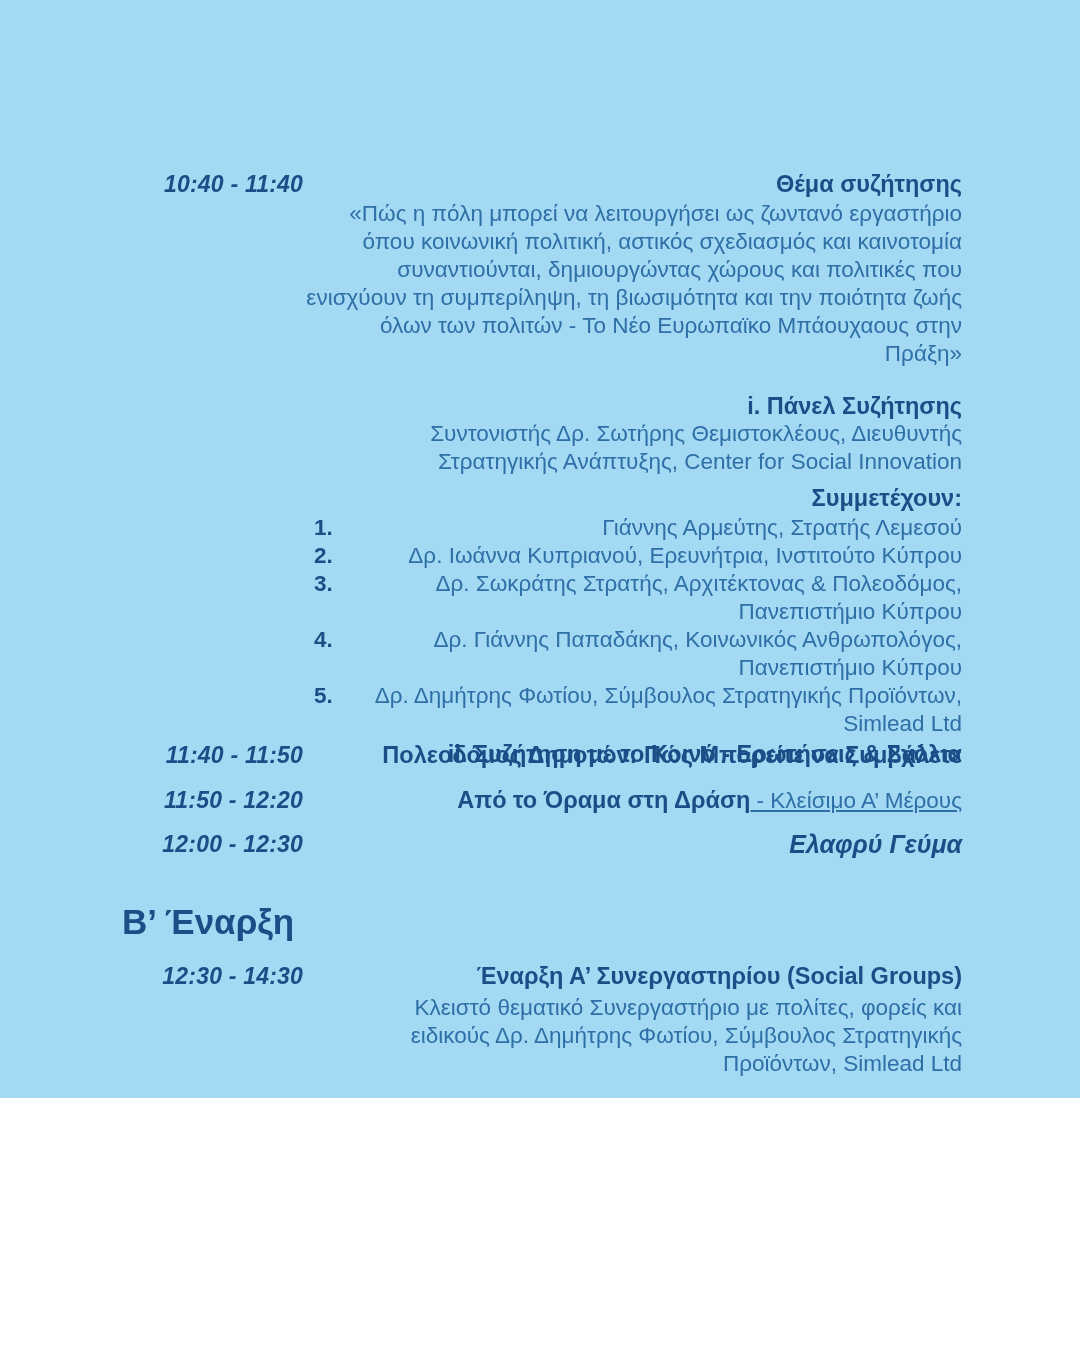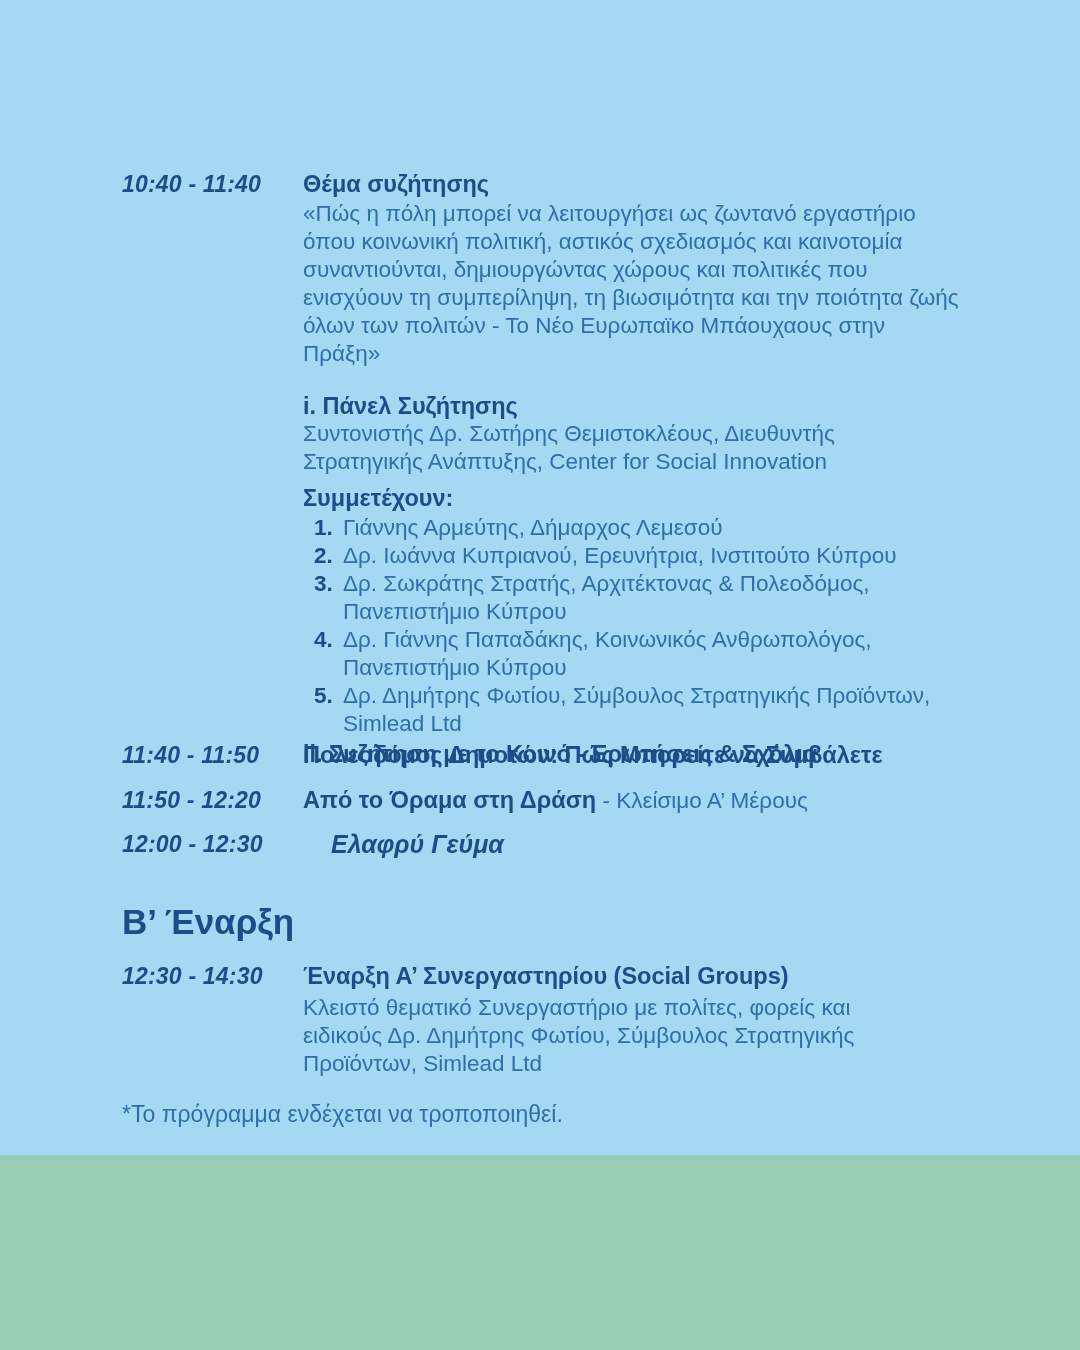--- a/index.html
+++ b/index.html
@@ -1,40 +1,41 @@
 <!DOCTYPE html>
 <html lang="el"><head>
 <meta charset="utf-8">
 <style>
   html,body{margin:0;padding:0;}
   body{width:1080px;height:1350px;font-family:"Liberation Sans",sans-serif;}
   .poster{
-    position:relative;width:1080px;height:1350px;overflow:hidden;
+    position:relative;width:1080px;height:1098px;overflow:hidden;
     background:var(--background,#a3d9f2);
+    text-align:right;
     -webkit-font-smoothing:antialiased;
   }
   .row{position:absolute;left:122px;width:840px;display:flex;align-items:flex-start;}
   .time{
     flex:0 0 181px;font-weight:bold;font-style:italic;
     color:var(--navy,#1b4e87);font-size:23px;letter-spacing:.2px;line-height:28px;
   }
   .content{flex:1;min-width:0;}
   .h-bold{font-weight:bold;color:var(--navy,#1b4e87);font-size:23.5px;line-height:28px;}
   .body-text{color:var(--body,#2f6fa7);font-size:22.5px;line-height:28px;white-space:pre-line;}
   .spacer-top{margin-top:24px;}
   ol.participants{
     margin:2px 0 0 0;padding:0 0 0 36px;list-style:decimal;
   }
   ol.participants li{
     color:var(--body,#2f6fa7);font-size:22.5px;line-height:28px;
     white-space:pre-line;padding-left:4px;
   }
   ol.participants li::marker{color:var(--navy,#1b4e87);font-weight:bold;}
   .mix-bold{font-weight:bold;color:var(--navy,#1b4e87);margin-top:12px;}
-  .mix-rest{font-weight:normal;color:var(--body,#2f6fa7);}
+  .mix-rest{font-weight:normal;color:var(--body,#2f6fa7);text-decoration:underline;}
   .italic-bold{font-style:italic;}
   .partb{
     position:absolute;left:122px;top:902px;
     font-weight:bold;color:var(--navy,#1b4e87);font-size:35px;line-height:40px;
   }
   .footnote{
     position:absolute;left:122px;top:1100px;
     color:var(--body,#2f6fa7);font-size:23px;line-height:28px;
   }
   .band{
@@ -54,21 +55,21 @@
       <div class="body-text" style="margin-top:2px;">«Πώς η πόλη μπορεί να λειτουργήσει ως ζωντανό εργαστήριο
 όπου κοινωνική πολιτική, αστικός σχεδιασμός και καινοτομία
 συναντιούνται, δημιουργώντας χώρους και πολιτικές που
 ενισχύουν τη συμπερίληψη, τη βιωσιμότητα και την ποιότητα ζωής
 όλων των πολιτών - Το Νέο Ευρωπαϊκο Μπάουχαους στην Πράξη»</div>
       <div class="h-bold spacer-top">i. Πάνελ Συζήτησης</div>
       <div class="body-text">Συντονιστής Δρ. Σωτήρης Θεμιστοκλέους, Διευθυντής
 Στρατηγικής Ανάπτυξης, Center for Social Innovation</div>
       <div class="h-bold" style="margin-top:8px;">Συμμετέχουν:</div>
       <ol class="participants">
-        <li>Γιάννης Αρμεύτης, Δήμαρχος Λεμεσού</li>
+        <li>Γιάννης Αρμεύτης, Στρατής Λεμεσού</li>
         <li>Δρ. Ιωάννα Κυπριανού, Ερευνήτρια, Ινστιτούτο Κύπρου</li>
         <li>Δρ. Σωκράτης Στρατής, Αρχιτέκτονας &amp; Πολεοδόμος,
 Πανεπιστήμιο Κύπρου</li>
         <li>Δρ. Γιάννης Παπαδάκης, Κοινωνικός Ανθρωπολόγος,
 Πανεπιστήμιο Κύπρου</li>
         <li>Δρ. Δημήτρης Φωτίου, Σύμβουλος Στρατηγικής Προϊόντων,
 Simlead Ltd</li>
       </ol>
       <div class="h-bold" style="margin-top:2px;">ii. Συζήτηση με το Κοινό - Ερωτήσεις &amp; Σχόλια</div>
     </div>

